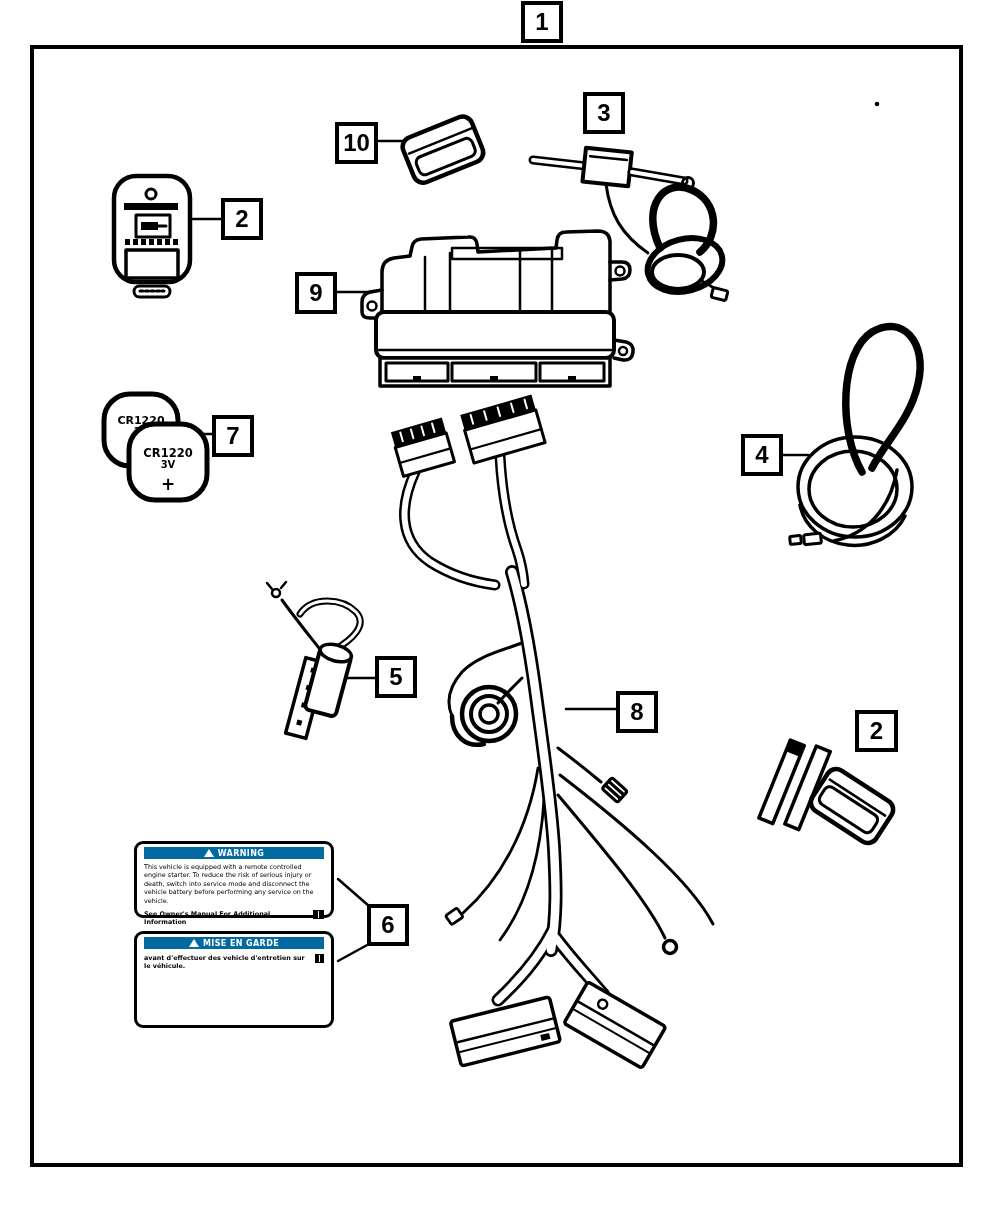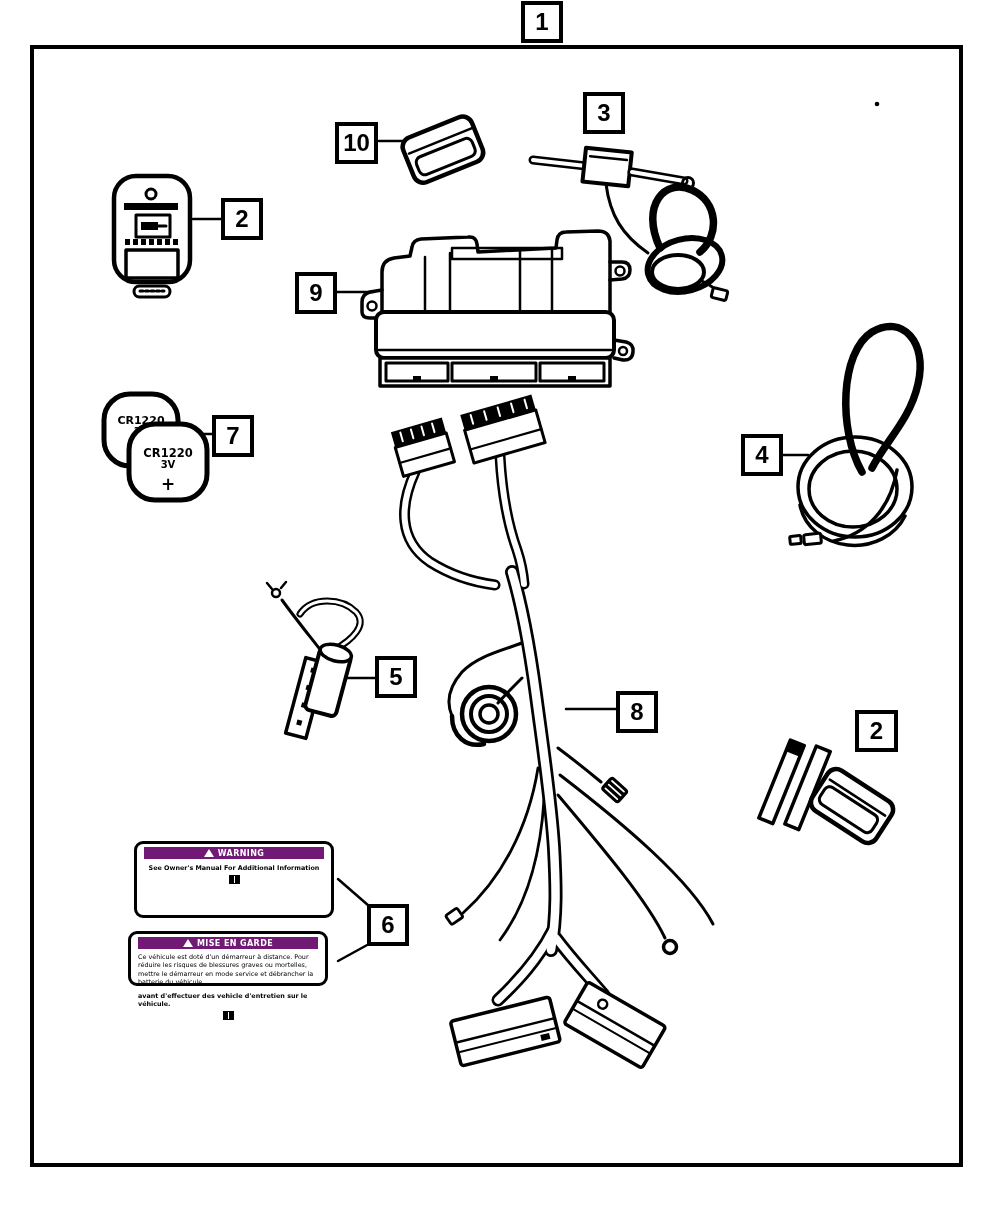--- a/index.html
+++ b/index.html
@@ -17,32 +17,32 @@
     justify-content:center;font-weight:bold;font-size:24px;color:#000;
     font-family:"Liberation Sans",sans-serif;z-index:5;
   }
   .callout.wide{width:43px;}
   svg.art{position:absolute;left:0;top:0;z-index:2;}
   .label-box{
     position:absolute;width:200px;box-sizing:border-box;border:3px solid #000;
     border-radius:9px;background:#fff;z-index:4;font-family:"DejaVu Sans",sans-serif;
   }
   .label-header{
-    background:#701a75;color:#fff;margin:3px 7px 0 7px;height:12px;
+    background:#0369a1;color:#fff;margin:3px 7px 0 7px;height:12px;
     display:flex;align-items:center;justify-content:center;gap:4px;
     font-size:8px;font-weight:bold;letter-spacing:.4px;
   }
   .warn-tri{
     width:0;height:0;border-left:5px solid transparent;
     border-right:5px solid transparent;border-bottom:8px solid #fff;
   }
   .label-body{font-size:6.4px;line-height:1.32;padding:4px 7px 0 7px;color:#000;}
   .label-footer{
     font-size:6.4px;padding:5px 7px 6px 7px;color:#000;display:flex;
-    align-items:center;gap:3px;font-weight:bold;flex-direction:column;
+    gap:3px;font-weight:bold;
   }
   .book-icon{
     display:inline-block;width:9px;height:7px;border:1px solid #000;
     background:linear-gradient(90deg,#000 46%,#fff 46%,#fff 54%,#000 54%);
   }
 </style>
 </head>
 <body>
 
 <div class="canvas">
@@ -265,31 +265,31 @@
   <div class="callout" style="left:616px;top:691px">8</div>
   <div class="callout" style="left:295px;top:272px">9</div>
   <div class="callout wide" style="left:335px;top:122px">10</div>
   <div class="callout wide" style="left:855px;top:710px">2</div>
 
   <div class="label-box" style="left:134px;top:841px;height:77px">
     <div class="label-header">
       <span class="warn-tri"></span>
       <span>WARNING</span>
     </div>
+    <div class="label-body">This vehicle is equipped with a remote controlled engine starter. To reduce the risk of serious injury or death, switch into service mode and disconnect the vehicle battery before performing any service on the vehicle.</div>
     <div class="label-footer">
       <span>See Owner's Manual For Additional Information</span>
       <span class="book-icon"></span>
     </div>
   </div>
 
-  <div class="label-box" style="left:128px;top:931px;height:55px">
+  <div class="label-box" style="left:134px;top:931px;height:97px">
     <div class="label-header">
       <span class="warn-tri"></span>
       <span>MISE EN GARDE</span>
     </div>
-    <div class="label-body">Ce véhicule est doté d'un démarreur à distance. Pour réduire les risques de blessures graves ou mortelles, mettre le démarreur en mode service et débrancher la batterie du véhicule</div>
     <div class="label-footer">
       <span>avant d'effectuer des vehicle d'entretien sur le véhicule.</span>
       <span class="book-icon"></span>
     </div>
   </div>
 
 </div>
 
 </body></html>

